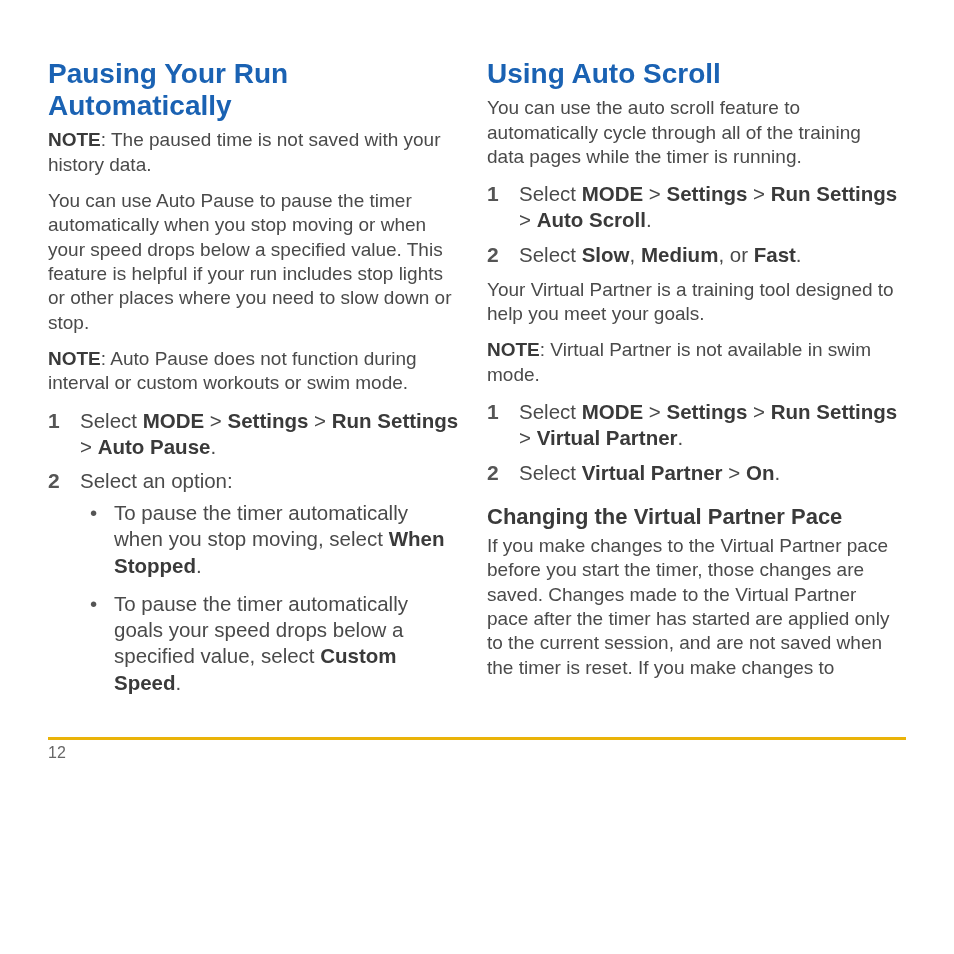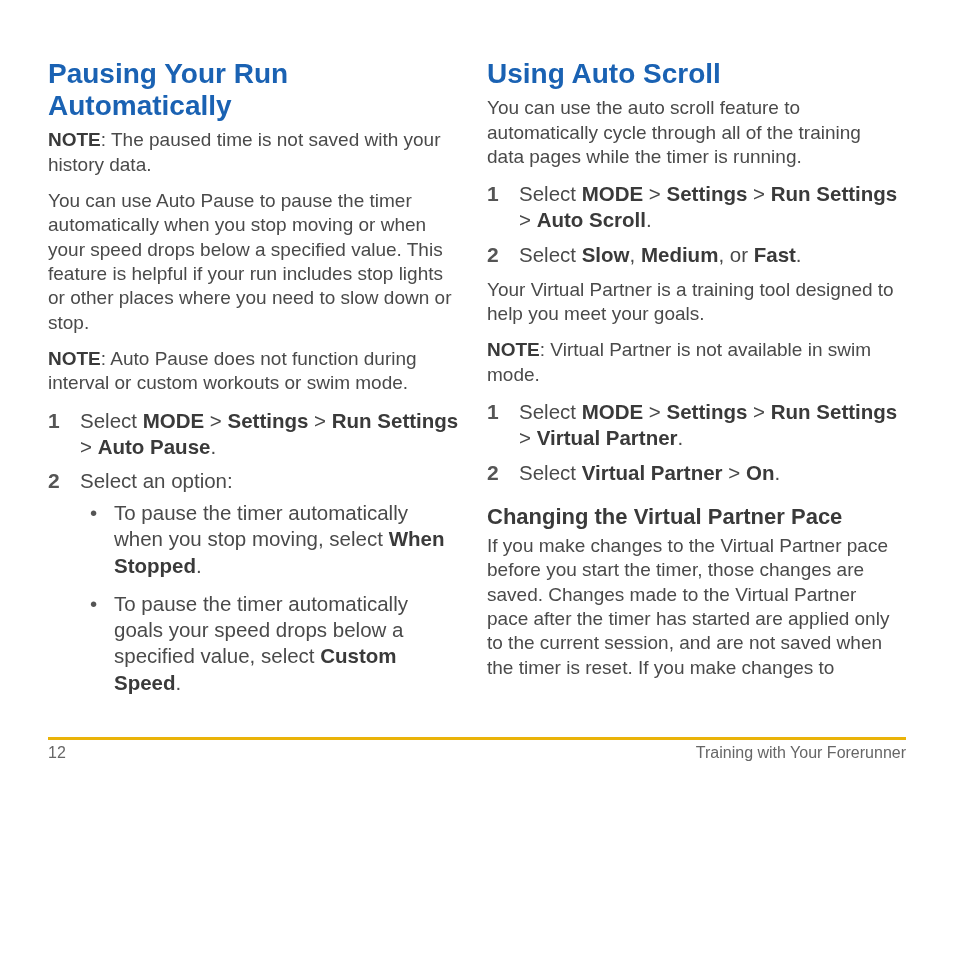--- a/index.html
+++ b/index.html
@@ -161,15 +161,14 @@
       </ol>
 
       <h3 class="sub">Changing the Virtual Partner Pace</h3>
       <p class="body" style="margin-bottom:12px">If you make changes to the Virtual Partner pace before you start the timer, those changes are saved. Changes made to the Virtual Partner pace after the timer has started are applied only to the current session, and are not saved when the timer is reset. If you make changes to</p>
     </div>
 
   </div>
 
   <div class="footer">
     <span>12</span>
-    <span>Training with Your Forerunner</span>
   </div>
 </div>
 
 </body></html>

